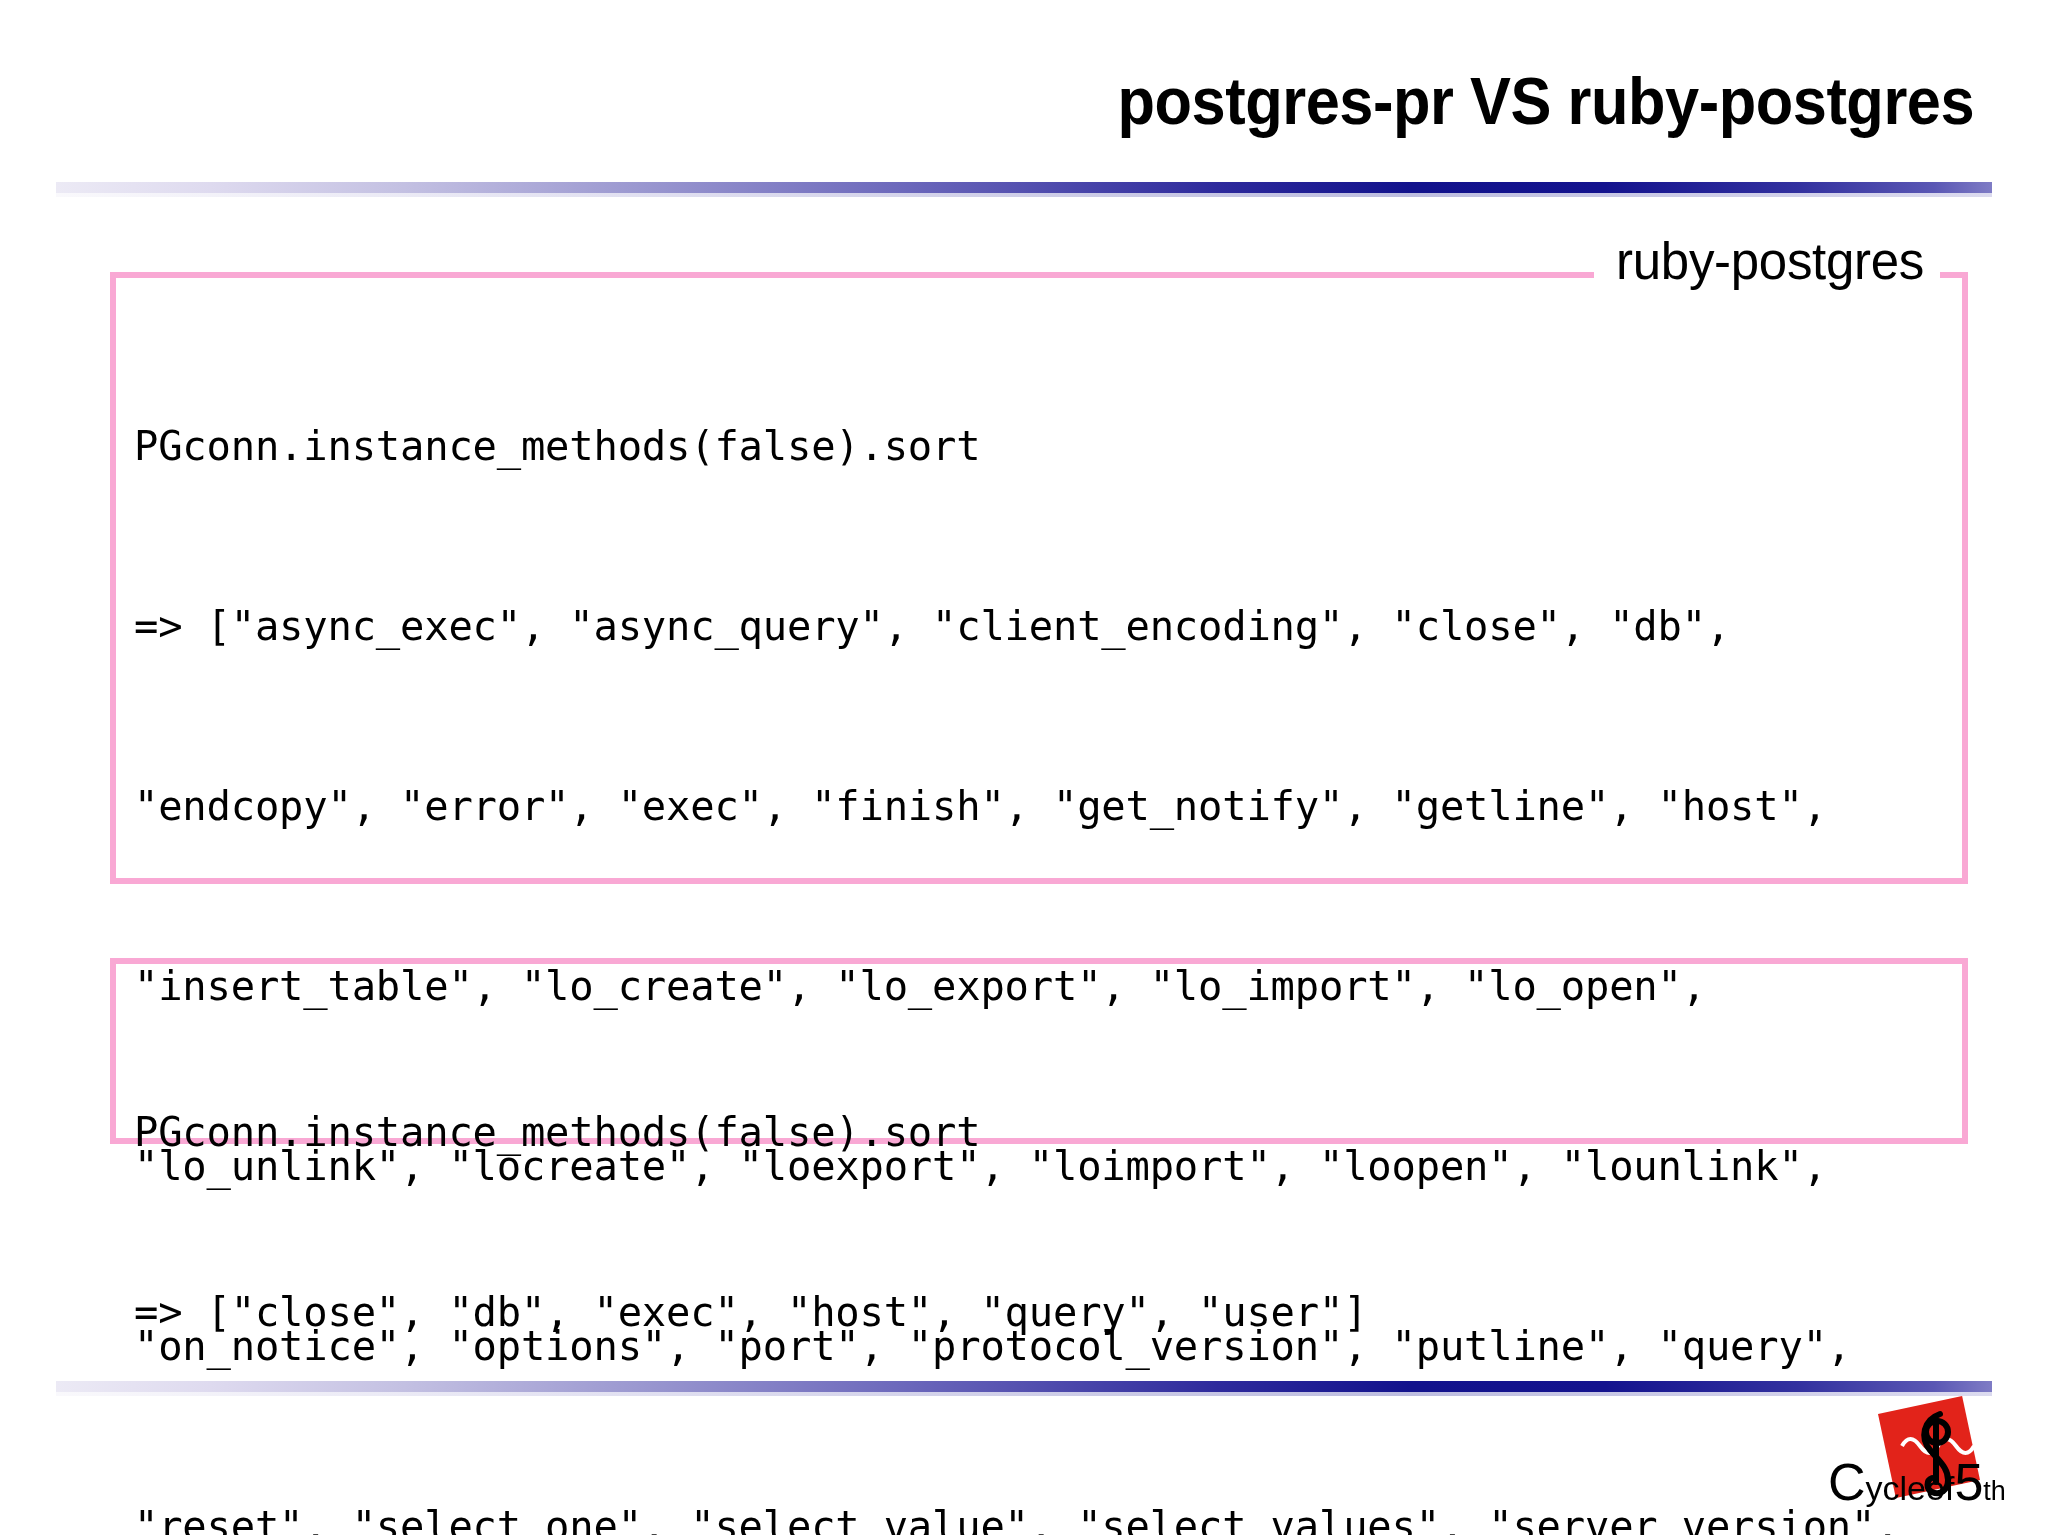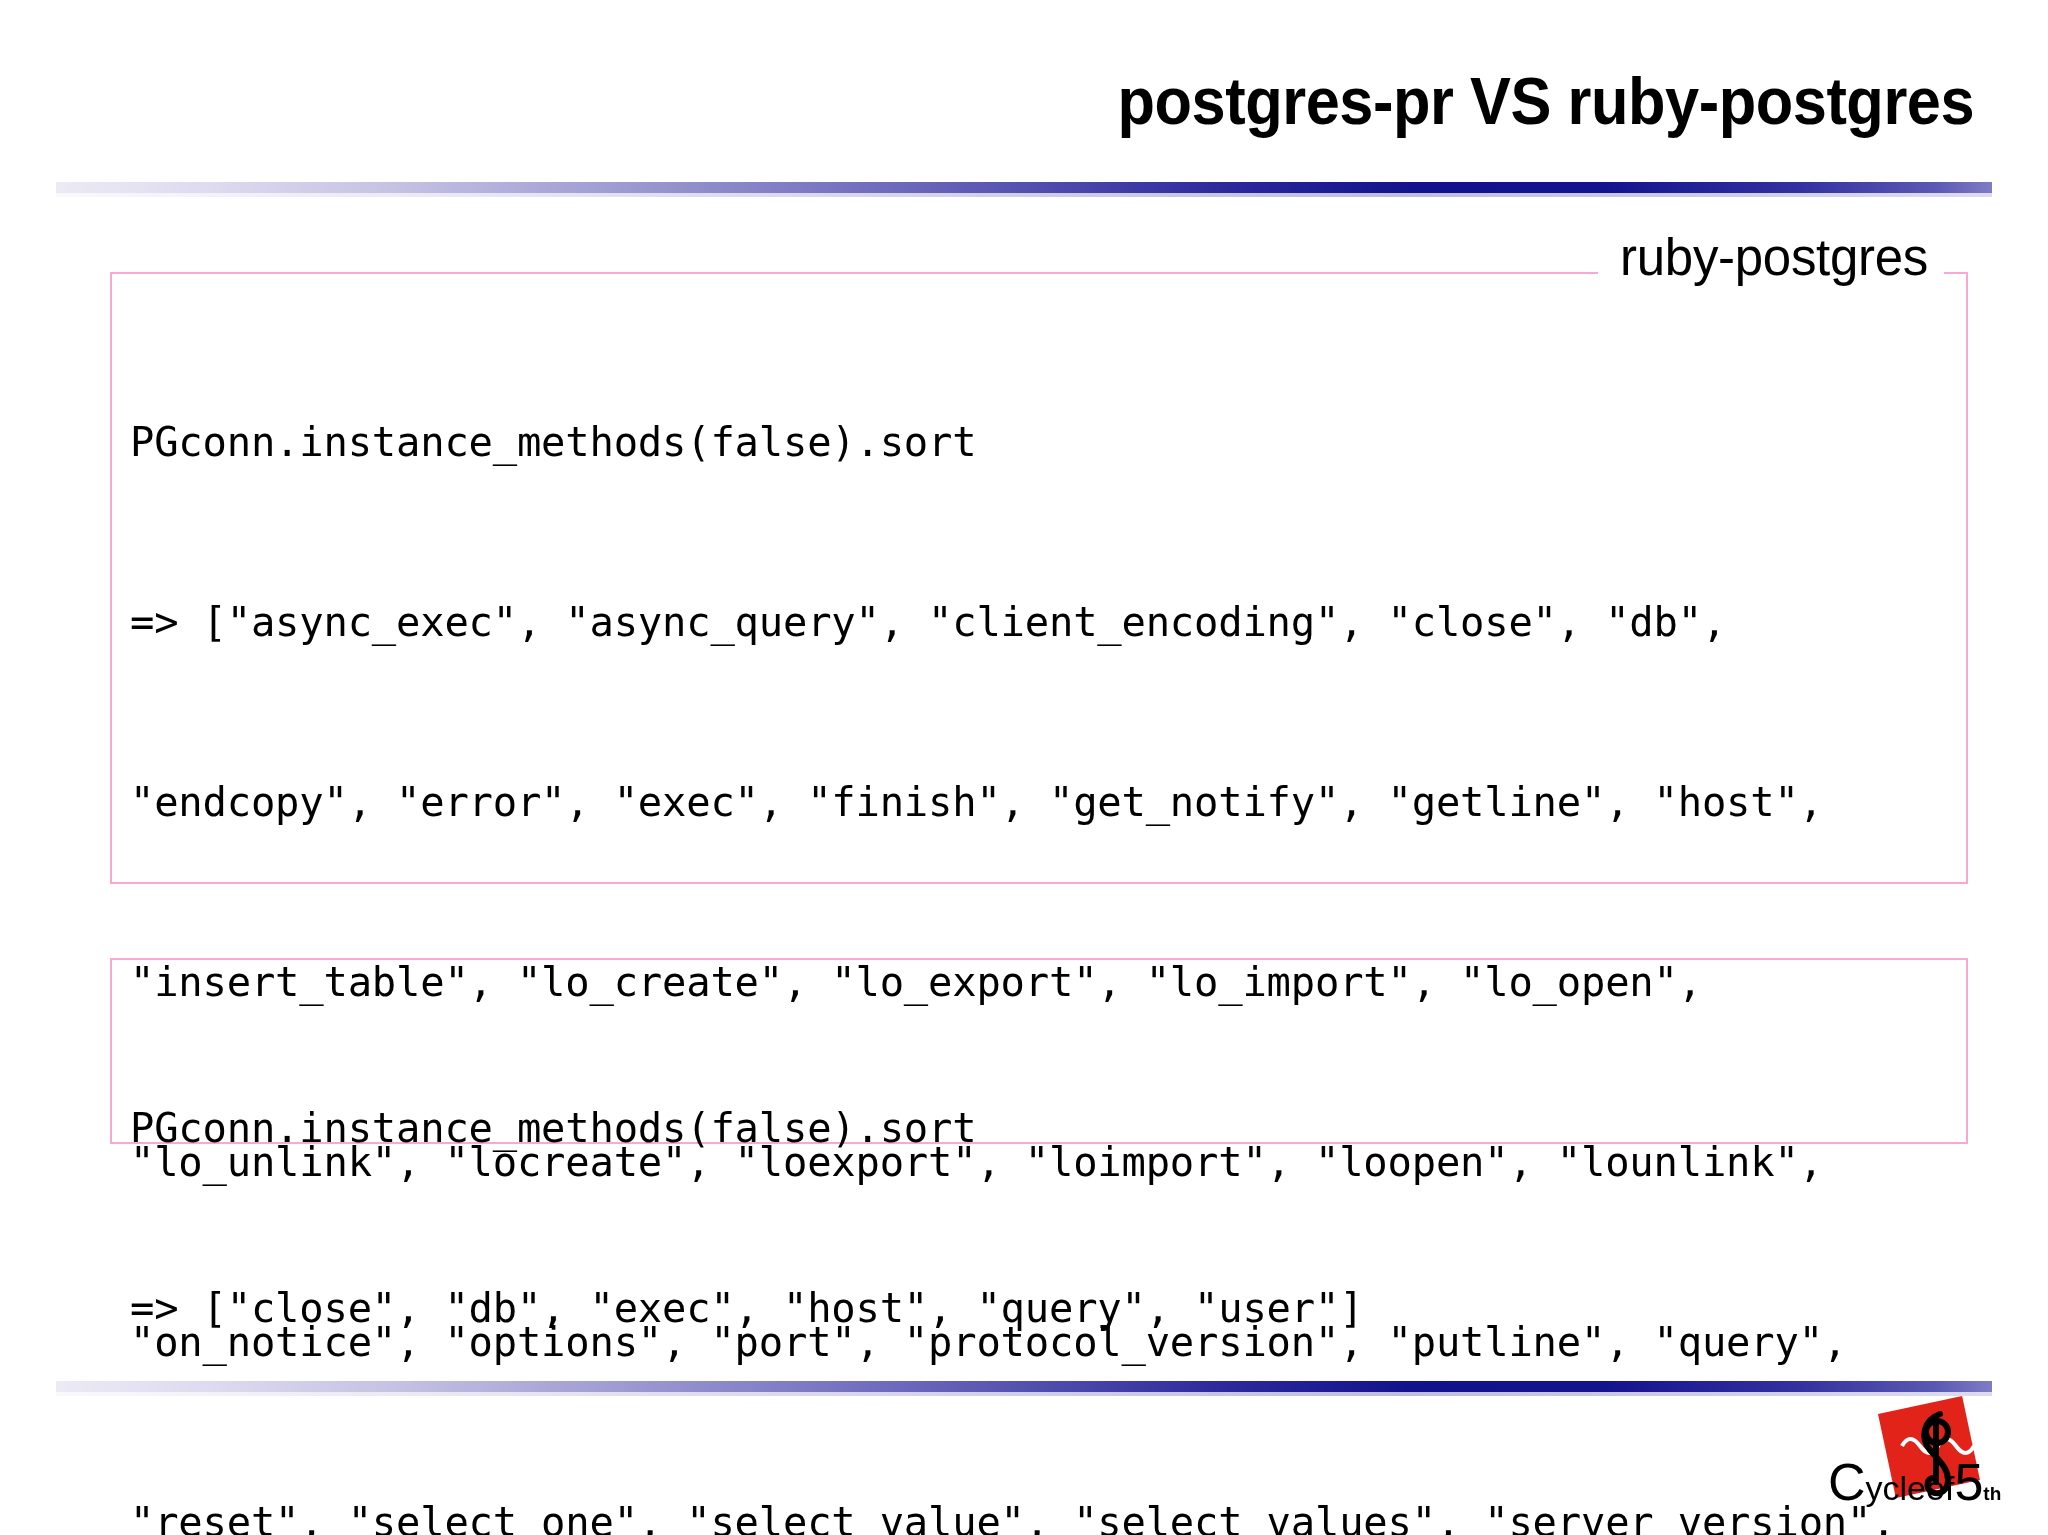--- a/index.html
+++ b/index.html
@@ -62,21 +62,21 @@
     background: linear-gradient(to right,
         rgba(236,234,245,0.30) 0%,
         rgba(155,152,208,0.30) 30%,
         rgba(18,18,140,0.28) 70%,
         rgba(127,124,197,0.28) 100%);
   }
 
   
   .code-frame {
     position: absolute;
-    border: 2px solid #f9a8d4;
+    border: 6px solid #f9a8d4;
     background: transparent;
     box-sizing: border-box;
   }
   #frame-ruby-postgres {
     left: 110px;
     top: 272px;
     width: 1858px;
     height: 612px;
   }
   #frame-postgres-pr {
@@ -144,21 +144,21 @@
     left: 0;
     top: 50px;
     width: 220px;
     font-family: "Liberation Sans", sans-serif;
     color: #000000;
     white-space: nowrap;
   }
   .logo-c  { font-size: 52px; line-height: 52px; }
   .logo-y  { font-size: 34px; line-height: 34px; }
   .logo-5  { font-size: 52px; line-height: 52px; }
-  .logo-th { font-size: 19px; line-height: 27px; font-weight: bold; }
+  .logo-th { font-size: 27px; line-height: 27px; }
   .logo-text span { vertical-align: baseline; }
 </style>
 </head>
 <body>
 
 <div class="slide-title">postgres-pr VS ruby-postgres</div>
 
 <div class="rule rule-top"></div>
 
 <div class="code-frame" id="frame-ruby-postgres">

